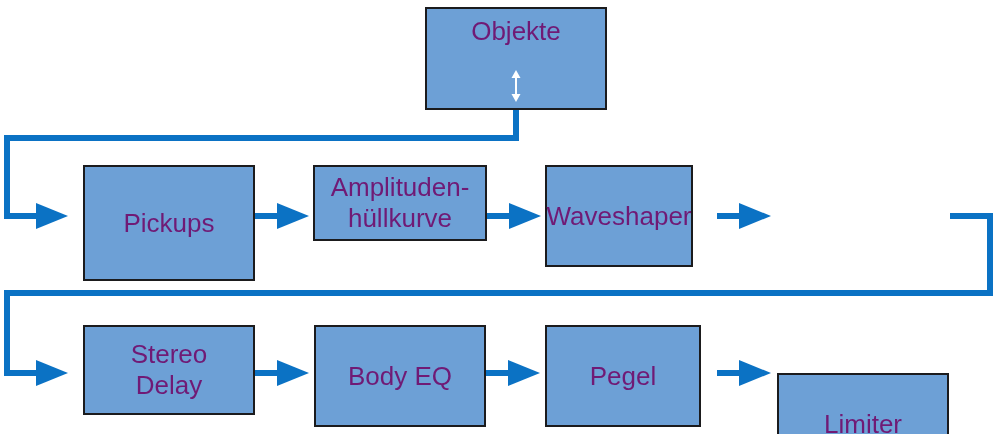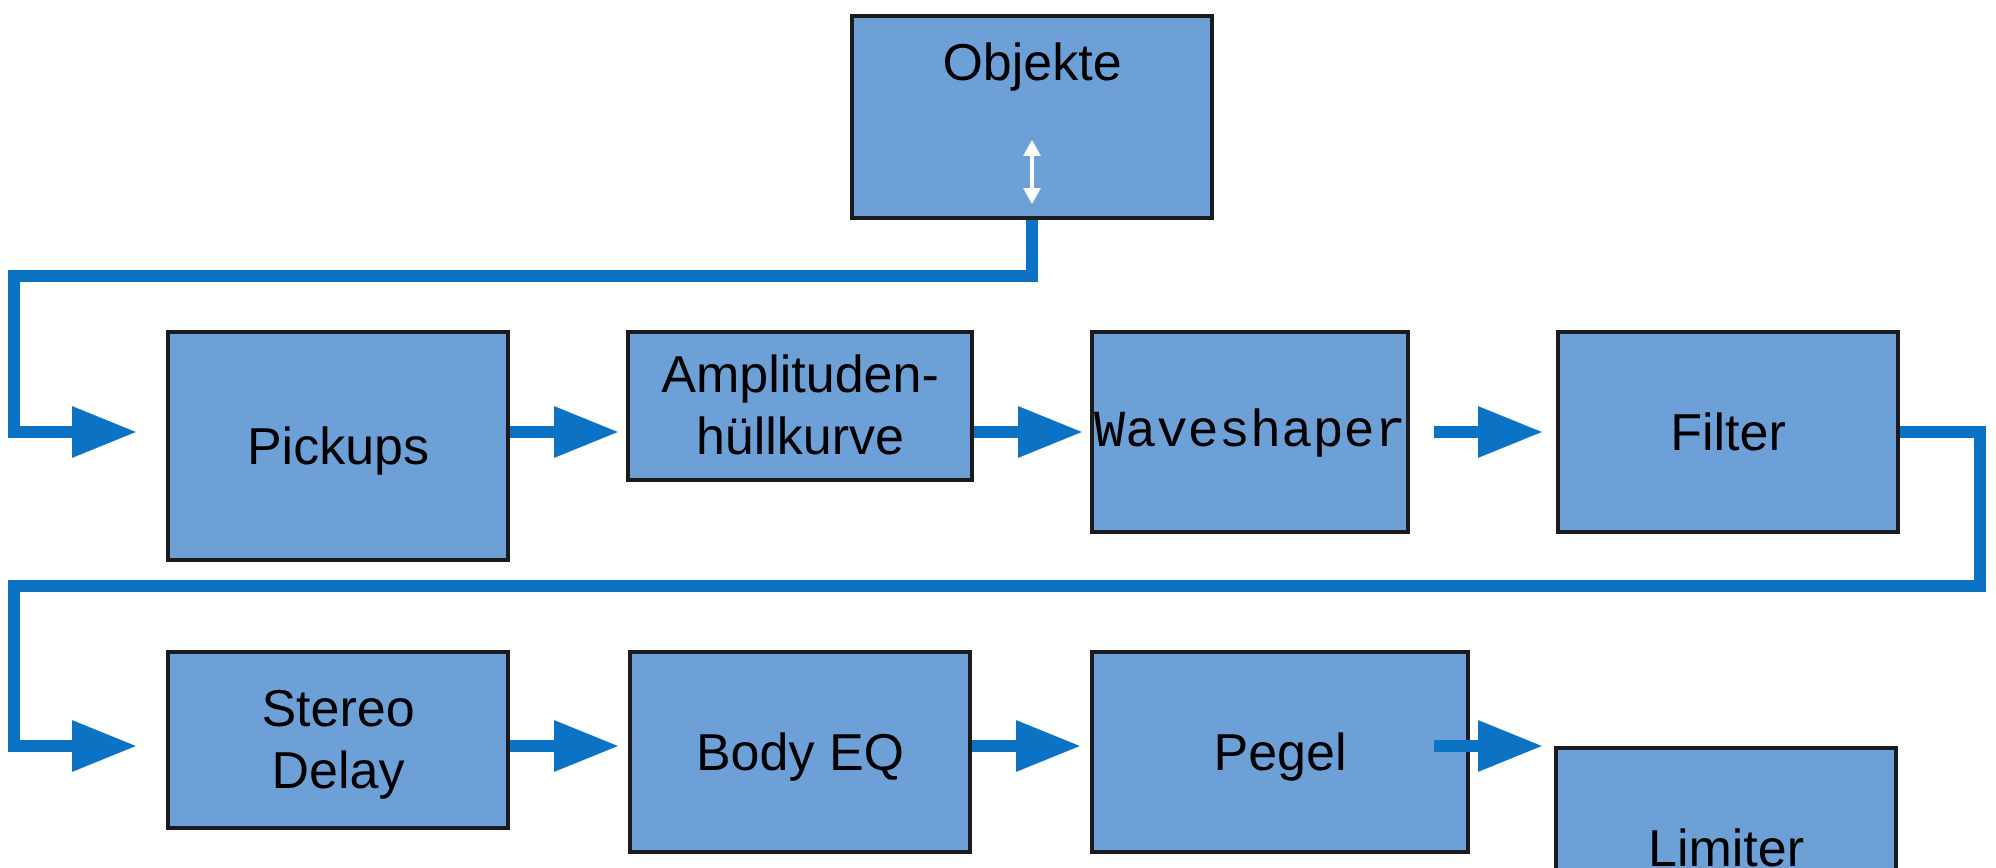--- a/index.html
+++ b/index.html
@@ -12,21 +12,21 @@
     overflow: hidden;
   }
   .box {
     position: absolute;
     box-sizing: border-box;
     background: #6da0d6;
     border: 2px solid #1b1b1d;
     display: flex;
     align-items: center;
     justify-content: center;
-    color: #000000;
+    color: #701a75;
     font-size: 26px;
     line-height: 1.18;
     text-align: center;
   }
   .box-label { white-space: pre-line; }
   .source-box {
     flex-direction: column;
     justify-content: space-between;
     padding: 7px 0 6px 0;
   }
@@ -64,25 +64,22 @@
   <div class="seg" style="left:4px; top:213px; width:32px; height:6px;"></div>
   <div class="head" style="left:36px; top:203px;"></div>
 
   <div class="box" style="left:83px; top:165px; width:172px; height:116px;">
     <span class="box-label">Pickups</span>
   </div>
   <div class="box" style="left:313px; top:165px; width:174px; height:76px;">
     <span class="box-label">Amplituden-
 hüllkurve</span>
   </div>
-  <div class="box" style="left:545px; top:165px; width:160px; height:102px;font-family:Liberation Mono, monospace;">
+  <div class="box" style="left:545px; top:165px; width:148px; height:102px;">
     <span class="box-label">Waveshaper</span>
-  </div>
-  <div class="box" style="left:778px; top:165px; width:172px; height:102px;">
-    <span class="box-label">Filter</span>
   </div>
 
   <div class="seg" style="left:255px; top:213px; width:22px; height:6px;"></div>
   <div class="head" style="left:277px; top:203px;"></div>
   <div class="seg" style="left:487px; top:213px; width:22px; height:6px;"></div>
   <div class="head" style="left:509px; top:203px;"></div>
   <div class="seg" style="left:717px; top:213px; width:22px; height:6px;"></div>
   <div class="head" style="left:739px; top:203px;"></div>
 
   <div class="seg" style="left:950px; top:213px; width:43px; height:6px;"></div>
@@ -92,21 +89,21 @@
   <div class="seg" style="left:4px; top:370px; width:32px; height:6px;"></div>
   <div class="head" style="left:36px; top:360px;"></div>
 
   <div class="box" style="left:83px; top:325px; width:172px; height:90px;">
     <span class="box-label">Stereo
 Delay</span>
   </div>
   <div class="box" style="left:314px; top:325px; width:172px; height:102px;justify-content:center;">
     <span class="box-label">Body EQ</span>
   </div>
-  <div class="box" style="left:545px; top:325px; width:190px; height:102px;">
+  <div class="box" style="left:545px; top:325px; width:156px; height:102px;">
     <span class="box-label">Pegel</span>
   </div>
   <div class="box" style="left:777px; top:325px; width:172px; height:102px;margin-top:48px;">
     <span class="box-label">Limiter</span>
   </div>
 
   <div class="seg" style="left:255px; top:370px; width:22px; height:6px;"></div>
   <div class="head" style="left:277px; top:360px;"></div>
   <div class="seg" style="left:486px; top:370px; width:22px; height:6px;"></div>
   <div class="head" style="left:508px; top:360px;"></div>

